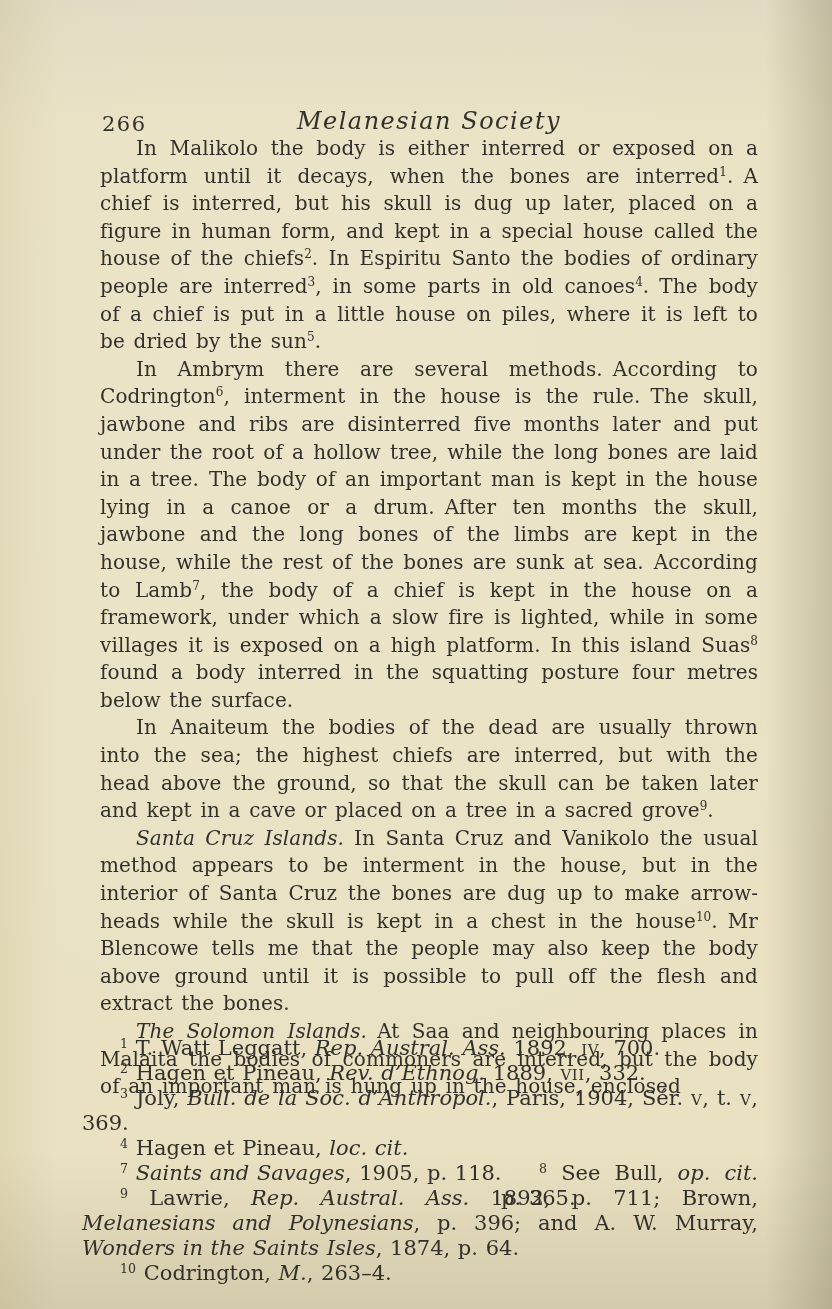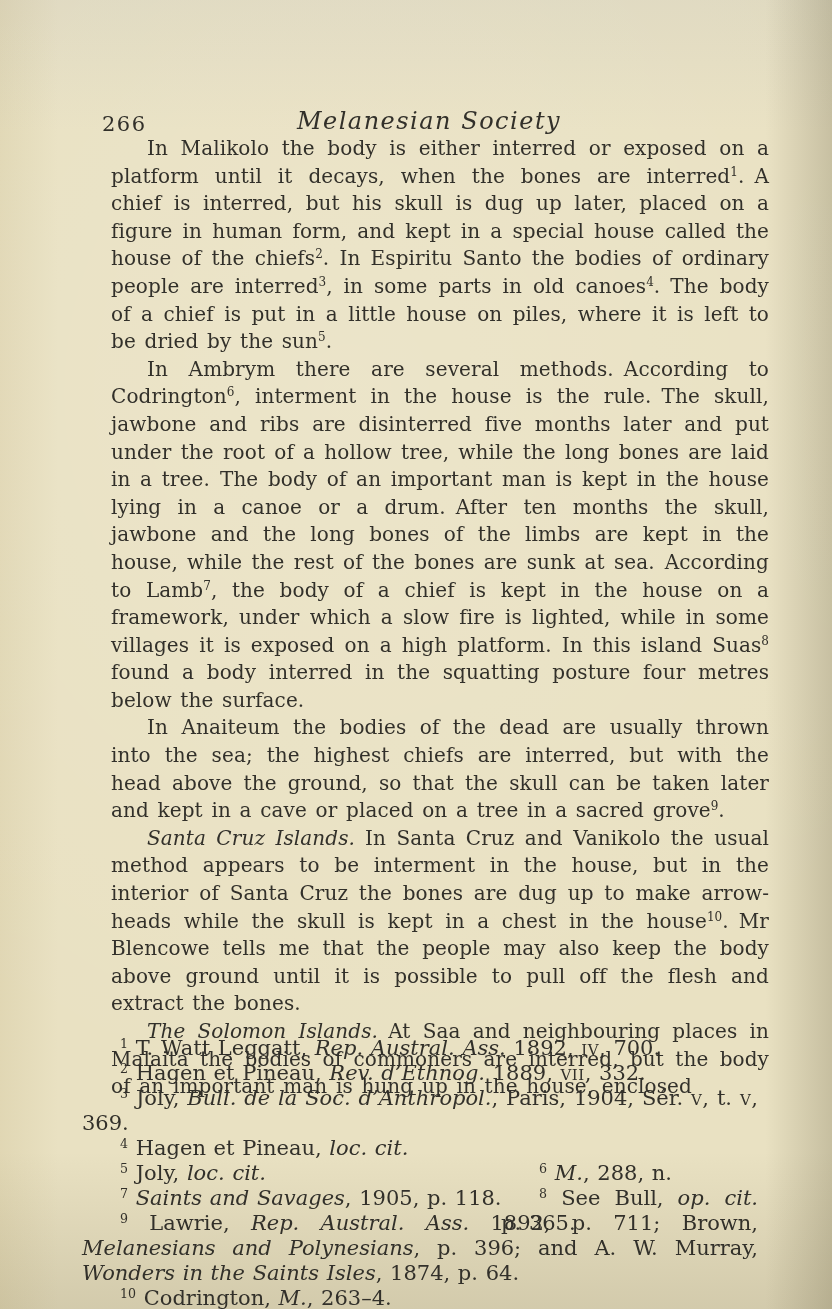--- a/index.html
+++ b/index.html
@@ -14,21 +14,21 @@
       radial-gradient(130% 95% at 42% 30%, rgba(255,255,255,0.12), rgba(0,0,0,0) 60%),
       linear-gradient(to right, rgba(150,125,55,0.10), rgba(0,0,0,0) 7%, rgba(0,0,0,0) 92%, rgba(95,88,58,0.25)),
       linear-gradient(to bottom, rgba(190,190,185,0.22), rgba(0,0,0,0) 10%, rgba(0,0,0,0) 88%, rgba(110,100,70,0.18)),
       #e9e1c2;
   }
   .header{position:absolute;top:82px;left:100px;width:658px;height:36px;margin-top:25px;}
   .pagenum{position:absolute;left:2px;top:5px;font-size:21px;letter-spacing:1.5px;}
   .running-head{display:block;text-align:center;font-style:italic;font-size:24px;letter-spacing:1.5px;}
   .body{
     position:absolute;top:135px;left:100px;width:658px;
-    font-size:20px;line-height:27.6px;text-align:justify;margin-left:11px;
+    font-size:20px;line-height:27.6px;text-align:justify;
   }
   .para{margin:0;text-indent:36px;word-spacing:2.2px;letter-spacing:0.1px;}
   .fnotes{
     position:absolute;left:82px;top:1036px;width:676px;
     font-size:21px;line-height:25px;text-align:justify;word-spacing:1px;
   }
   .fnline{margin:0;text-indent:38px;}
   .twocol{position:relative;}
   .fnr{position:absolute;left:62%;top:0;}
   .it{font-style:italic;}
@@ -52,24 +52,20 @@
     <p class="para"><span class="it">Santa Cruz Islands.</span><span> In Santa Cruz and Vanikolo the usual method appears to be interment in the house, but in the interior of Santa Cruz the bones are dug up to make arrow-heads while the skull is kept in a chest in the house</span><sup>10</sup><span>. Mr Blencowe tells me that the people may also keep the body above ground until it is possible to pull off the flesh and extract the bones.</span></p>
     <p class="para"><span class="it">The Solomon Islands.</span><span> At Saa and neighbouring places in Malaita the bodies of commoners are interred, but the body of an important man is hung up in the house, enclosed</span></p>
   </div>
 
   <div class="fnotes">
     <p class="fnline"><sup>1</sup><span> T. Watt Leggatt, </span><span class="it">Rep. Austral. Ass.</span><span> 1892, </span><span class="sc">iv</span><span>, 700.</span></p>
     <p class="fnline"><sup>2</sup><span> Hagen et Pineau, </span><span class="it">Rev. d’Ethnog.</span><span> 1889, </span><span class="sc">vii</span><span>, 332.</span></p>
     <p class="fnline"><sup>3</sup><span> Joly, </span><span class="it">Bull. de la Soc. d’Anthropol.</span><span>, Paris, 1904, Sér. </span><span class="sc">v</span><span>, t. </span><span class="sc">v</span><span>, 369.</span></p>
     <p class="fnline"><sup>4</sup><span> Hagen et Pineau, </span><span class="it">loc. cit.</span></p>
     <p class="fnline twocol">
-      <span class="fnl"><sup>5</sup><span> Joly, </span><span class="it">loc. cit.</span></span>
-      <span class="fnr"><sup>6</sup><span> </span><span class="it">M.</span><span>, 288, n.</span></span>
-    </p>
-    <p class="fnline twocol">
       <span class="fnl"><sup>7</sup><span> </span><span class="it">Saints and Savages</span><span>, 1905, p. 118.</span></span>
       <span class="fnr"><sup>8</sup><span> See Bull, </span><span class="it">op. cit.</span><span> p. 365.</span></span>
     </p>
     <p class="fnline"><sup>9</sup><span> Lawrie, </span><span class="it">Rep. Austral. Ass.</span><span> 1892, p. 711; Brown, </span><span class="it">Melanesians and Polynesians</span><span>, p. 396; and A. W. Murray, </span><span class="it">Wonders in the Saints Isles</span><span>, 1874, p. 64.</span></p>
     <p class="fnline"><sup>10</sup><span> Codrington, </span><span class="it">M.</span><span>, 263–4.</span></p>
   </div>
 
 </div>
 
 </body></html>

